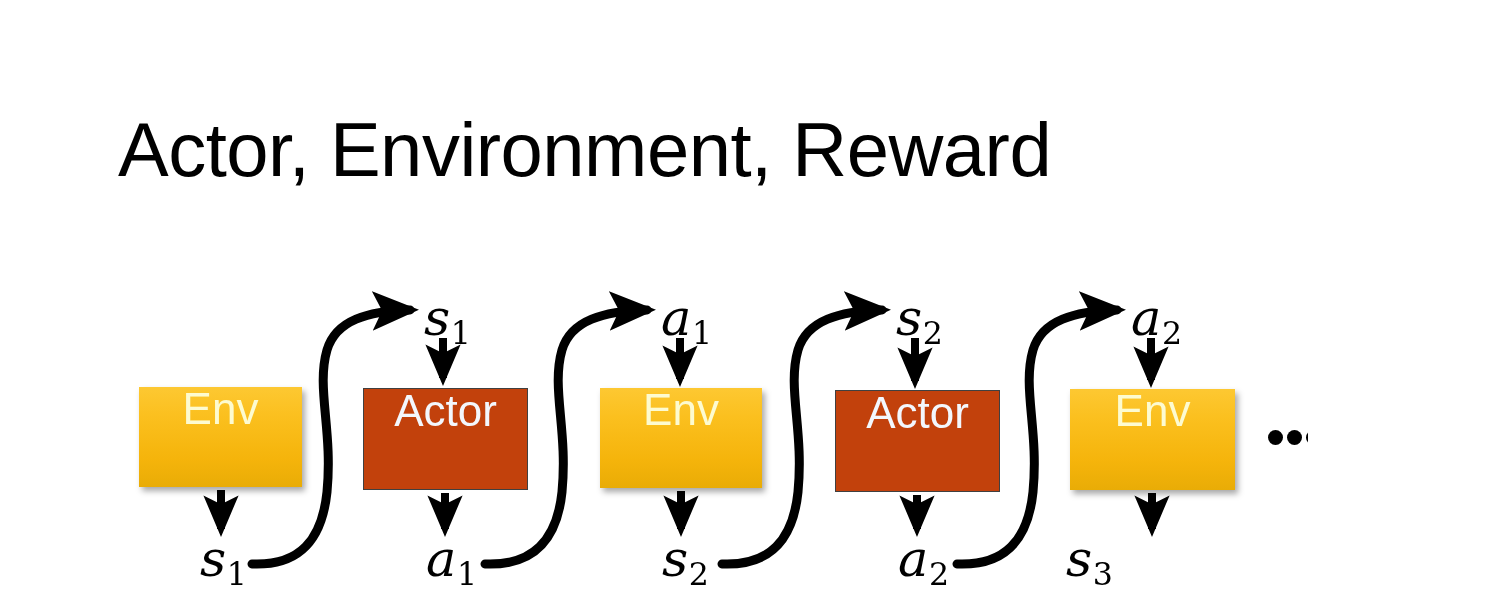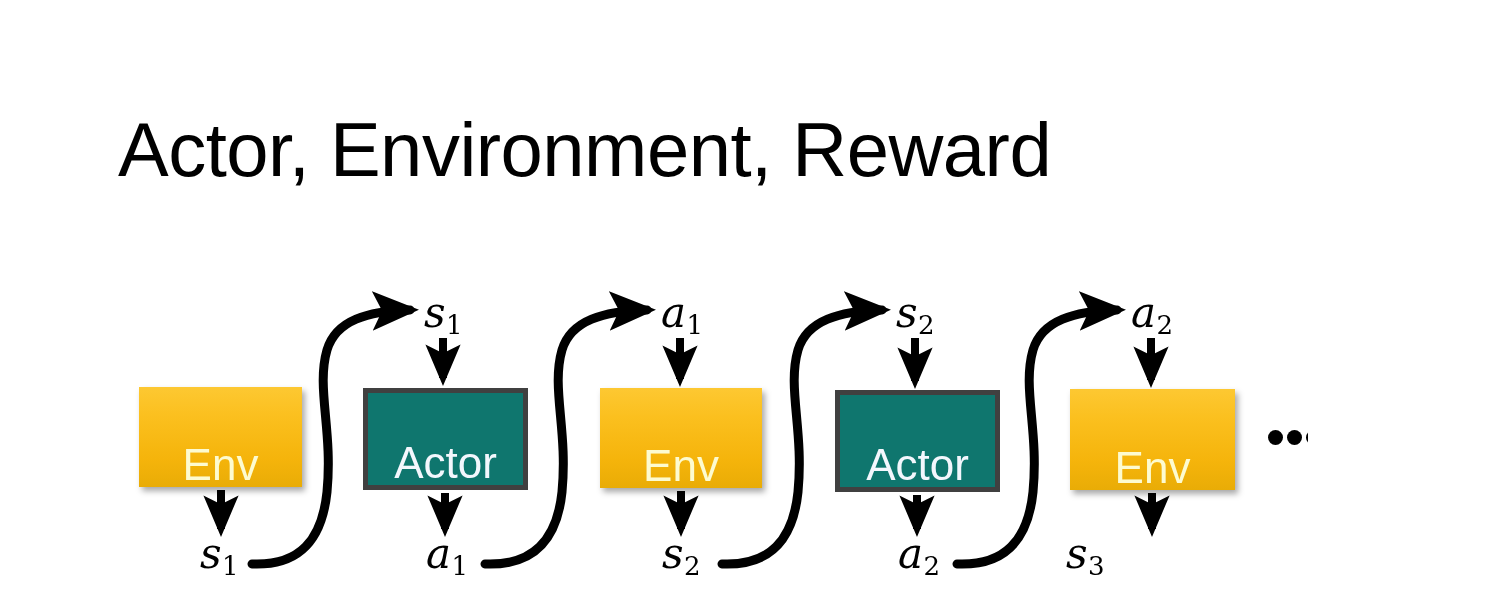--- a/index.html
+++ b/index.html
@@ -44,53 +44,53 @@
     top: 0;
     width: 1500px;
     height: 608px;
     pointer-events: none;
   }
 
   
   .node {
     position: absolute;
     display: flex;
-    align-items: flex-end;
+    align-items: flex-start;
     justify-content: center;
     box-sizing: border-box;
   }
   .node .node-label {
     font-family: "Liberation Sans", sans-serif;
     font-weight: 400;
     line-height: 1;
     white-space: nowrap;
   }
   .node-env {
     background: linear-gradient(180deg, #FDC832 0%, #FBC01F 28%, #F5B40B 72%, #E9AC06 100%);
     box-shadow: 3px 4px 6px rgba(0,0,0,0.34);
   }
   .node-env .node-label {
     color: #FDFBD0;
     font-size: 44px;
   }
   .node-actor {
-    background: #0f766e;
-    border: 5px solid #404040;
+    background: #c2410c;
+    border: 1px solid #404040;
   }
   .node-actor .node-label {
     color: #F3F7FD;
     font-size: 44px;
   }
 
   
   .mlabel {
     position: absolute;
     font-family: "DejaVu Serif", serif;
     font-style: italic;
-    font-size: 42px;
+    font-size: 51px;
     color: #000000;
     white-space: nowrap;
     line-height: 1;
   }
   .mlabel sub {
     font-size: 0.62em;
     font-style: normal;
     vertical-align: -0.28em;
     margin-left: 0.5px;
   }

